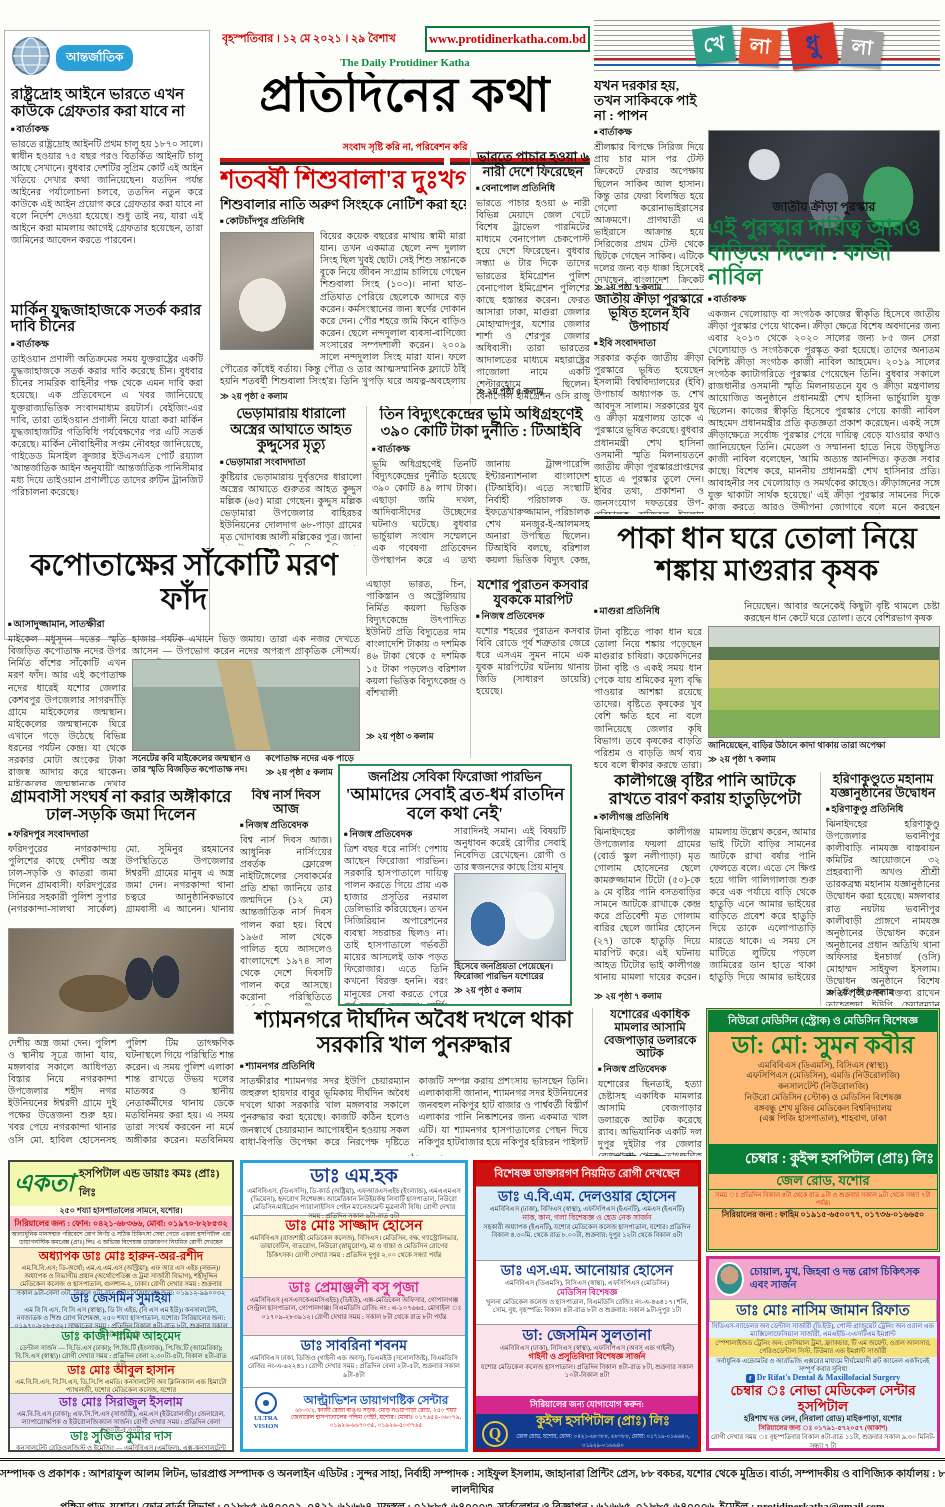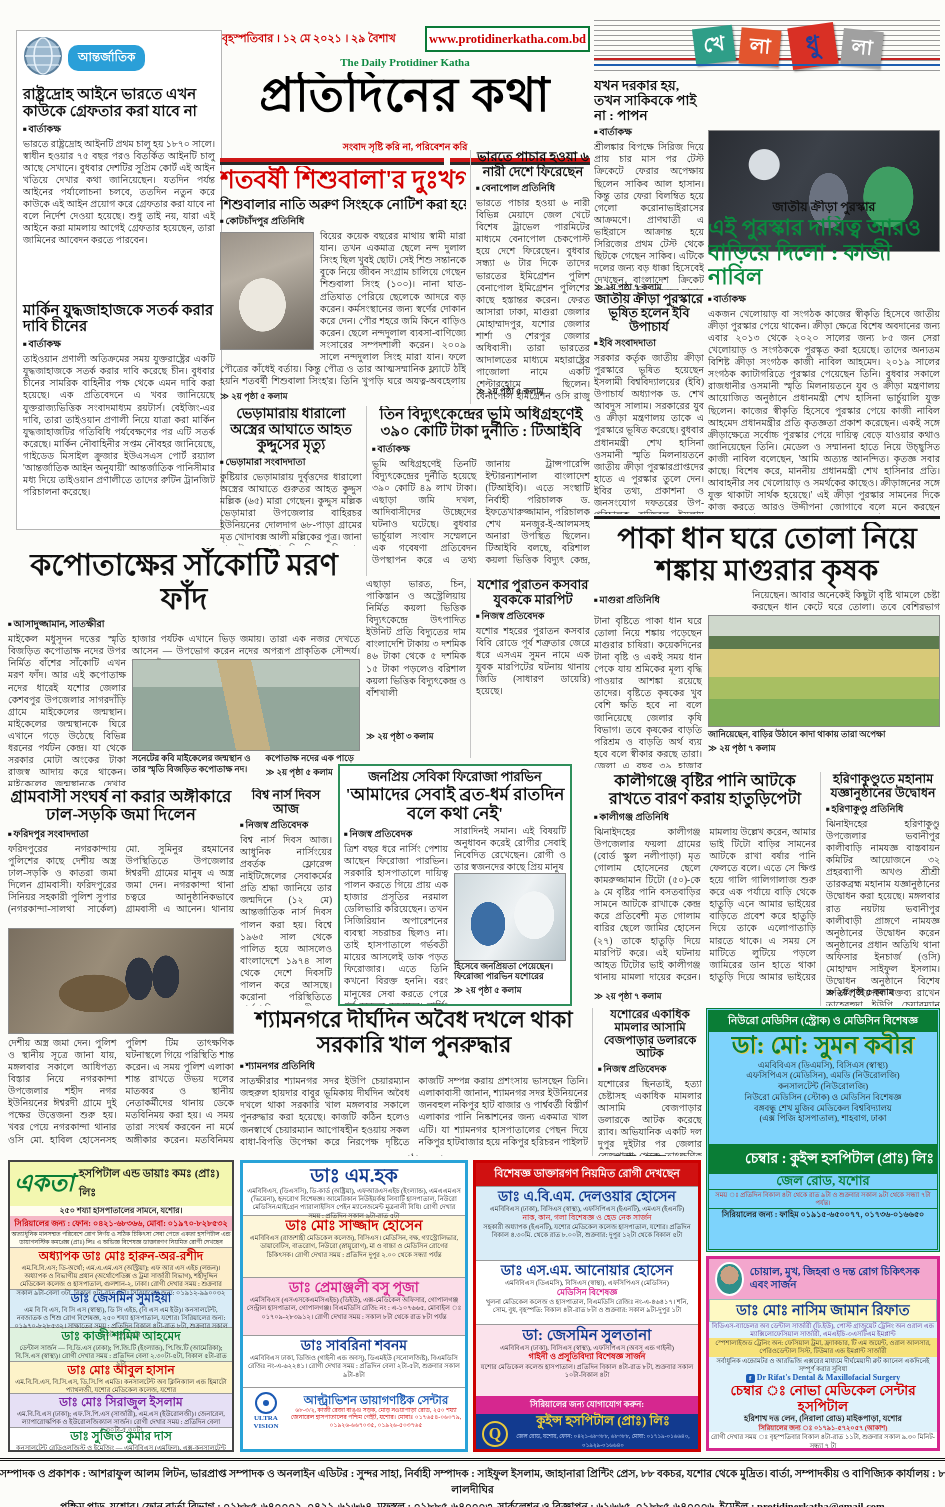--- a/index.html
+++ b/index.html
@@ -49,21 +49,21 @@
 .uvbox{width:40px;text-align:center;color:#1b5ab4;font-weight:bold;font-size:7px;line-height:1.1}
 .uvbox .eye{width:22px;height:22px;margin:0 auto 1px;border:2px solid #1b5ab4;border-radius:50%;position:relative}
 .uvbox .eye::after{content:"";position:absolute;left:6px;top:6px;width:6px;height:6px;background:#1b5ab4;border-radius:50%}
 .avatar{width:34px;height:34px;border-radius:50%;border:2px solid #fff;background:radial-gradient(circle at 50% 38%,#c9a183 0 40%,#2f8f8a 41% 100%)}
 </style>
 </head>
 <body>
 
 <div class="page">
 
-  <div class="abs rail" style="left:16px;top:30px;width:206px;height:500px">
+  <div class="abs rail" style="left:4px;top:30px;width:206px;height:610px">
     <div class="intl-badge">
       <span>
         <svg width="40" height="40" viewBox="0 0 40 40">
             <circle cx="20" cy="20" r="18" fill="#9db9cf"></circle>
             <circle cx="20" cy="20" r="18" fill="none" stroke="#5b7f9c" stroke-width="2"></circle>
             <ellipse cx="20" cy="20" rx="9" ry="18" fill="none" stroke="#e8f2fa" stroke-width="1.5"></ellipse>
             <line x1="2" y1="20" x2="38" y2="20" stroke="#e8f2fa" stroke-width="1.5"></line>
             <line x1="4" y1="11" x2="36" y2="11" stroke="#e8f2fa" stroke-width="1.2"></line>
             <line x1="4" y1="29" x2="36" y2="29" stroke="#e8f2fa" stroke-width="1.2"></line>
           </svg>
@@ -176,21 +176,21 @@
   <div class="abs" style="left:708px;top:216px;width:232px;height:298px">
     <div class="hl hl-left green" style="font-size:22px">এই পুরস্কার দায়িত্ব আরও বাড়িয়ে দিলো : কাজী নাবিল</div>
     <div class="by">বার্তাকক্ষ</div>
     <div class="bd" style="height:222px">একজন খেলোয়াড় বা সংগঠক কাজের স্বীকৃতি হিসেবে জাতীয় ক্রীড়া পুরস্কার পেয়ে থাকেন। ক্রীড়া ক্ষেত্রে বিশেষ অবদানের জন্য এবার ২০১৩ থেকে ২০২০ সালের জন্য ৮৫ জন সেরা খেলোয়াড় ও সংগঠককে পুরস্কৃত করা হয়েছে। তাদের অন্যতম বিশিষ্ট ক্রীড়া সংগঠক কাজী নাবিল আহমেদ। ২০১৯ সালের সংগঠক ক্যাটাগরিতে পুরস্কার পেয়েছেন তিনি। বুধবার সকালে রাজধানীর ওসমানী স্মৃতি মিলনায়তনে যুব ও ক্রীড়া মন্ত্রণালয় আয়োজিত অনুষ্ঠানে প্রধানমন্ত্রী শেখ হাসিনা ভার্চুয়ালি যুক্ত ছিলেন। কাজের স্বীকৃতি হিসেবে পুরস্কার পেয়ে কাজী নাবিল আহমেদ প্রধানমন্ত্রীর প্রতি কৃতজ্ঞতা প্রকাশ করেছেন। একই সঙ্গে ক্রীড়াক্ষেত্রে সর্বোচ্চ পুরস্কার পেয়ে দায়িত্ব বেড়ে যাওয়ার কথাও জানিয়েছেন তিনি। মেডেল ও সম্মাননা হাতে নিয়ে উচ্ছ্বসিত কাজী নাবিল বলেছেন, 'আমি অত্যন্ত আনন্দিত। কৃতজ্ঞ সবার কাছে। বিশেষ করে, মাননীয় প্রধানমন্ত্রী শেখ হাসিনার প্রতি। আবাহনীর সব খেলোয়াড় ও সমর্থকের কাছেও। ক্রীড়াঙ্গনের সঙ্গে যুক্ত থাকাটা সার্থক হয়েছে।' এই ক্রীড়া পুরস্কার সামনের দিকে কাজ করতে আরও উদ্দীপনা জোগাবে বলে মনে করছেন বাংলাদেশ ফুটবল ফেডারেশনের (বাফুফে) চতুর্থবারের মতো সহ-সভাপতি কাজী নাবিল, 'এই পুরস্কার আমাকে আরও উদ্দীপনা দেবে। সামনের দিকে আমাদের খেলাধুলাকে আরও ভালোভাবে এগিয়ে নেওয়ার জন্য।' কাজী নাবিল ২০০৪ সাল থেকে সক্রিয়ভাবে ক্রীড়াঙ্গনের সঙ্গে জড়িত। আবাহনীর ফুটবল কমিটিতে আছেন। তার কথায়,</div>
 
   </div>
   <div class="abs rule" style="left:594px;top:516px;width:346px;height:3px"></div>
 
   <div class="abs" style="left:594px;top:522px;width:346px;height:246px">
     <div class="hl" style="font-size:29px">পাকা ধান ঘরে তোলা নিয়ে শঙ্কায় মাগুরার কৃষক</div>
-    <div style="display:flex;gap:8px;margin-top:2px">
+    <div style="display:flex;margin-top:13px">
       <div style="width:150px"><span class="by">মাগুরা প্রতিনিধি</span></div>
       <div class="bd" style="flex:1;height:26px">নিয়েছেন। আবার অনেকেই কিছুটা বৃষ্টি থামলে চেষ্টা করছেন ধান কেটে ঘরে তোলা। তবে বেশিরভাগ কৃষক</div>
     </div>
     <div style="display:flex;gap:6px">
       <div class="bd" style="width:108px;height:150px">টানা বৃষ্টিতে পাকা ধান ঘরে তোলা নিয়ে শঙ্কায় পড়েছেন মাগুরার চাষিরা। কয়েকদিনের টানা বৃষ্টি ও একই সময় ধান পেকে যায় শ্রমিকের মূল্য বৃদ্ধি পাওয়ার আশঙ্কা রয়েছে তাদের। বৃষ্টিতে কৃষকের খুব বেশি ক্ষতি হবে না বলে জানিয়েছে জেলার কৃষি বিভাগ। তবে কৃষকের বাড়তি পরিশ্রম ও বাড়তি অর্থ ব্যয় হবে বলে স্বীকার করছে তারা। জেলা এ বছর ৩৯ হাজার ৬৩৫ হেক্টর জমিতে বোরো ধানের চাষ আবাদ হয়েছে। ইতোমধ্যে প্রায় ৫০ শতাংশ জমির ধান ঘরে তুলেছেন কৃষকরা। জেলার বিভিন্ন ফসলের মাঠ ঘুরে দেখা গেছে টানা বৃষ্টিতে অনেক কৃষকই ধান কেটে মাঠে রেখে</div>
       <div style="flex:1">
         <div class="photo" style="width:100%;height:112px;background:linear-gradient(180deg,#cfd8cc 0 18%,#5d7a4e 18% 30%,#d8c978 30% 55%,#a8bf62 55% 75%,#7fae57 75% 100%)"></div>
         <div class="cap" style="margin-top:2px">জানিয়েছেন, বাড়ির উঠানে কাদা থাকায় তারা অপেক্ষা</div>
         <div class="more">≫ ২য় পৃষ্ঠা ৭ কলাম</div>
       </div>
@@ -249,21 +249,21 @@
     <div class="more" style="text-align:center">≫ ২য় পৃষ্ঠা ৭ কলাম</div>
   </div>
 
   <div class="abs vline" style="left:592px;top:1008px;width:110px;height:148px;padding-left:5px">
     <div class="hl" style="font-size:11.5px">যশোরের একাধিক মামলার আসামি বেজপাড়ার ডলারকে আটক</div>
     <div class="by">নিজস্ব প্রতিবেদক</div>
     <div class="bd" style="height:72px">যশোরের ছিনতাই, হত্যা চেষ্টাসহ একাধিক মামলার আসামি বেজপাড়ার ডলারকে আটক করেছে র‍্যাব। অভিযানিক একটি দল দুপুর দুইটার পর জেলার বেজপাড়া থেকে তাৎক্ষণিক ভাবে অভিযান চালিয়ে</div>
     <div class="more">≫ ২য় পৃষ্ঠা ৭ কলাম</div>
   </div>
 
-  <div class="abs ad" style="left:706px;top:1008px;width:234px;height:244px;border:3px double #0a7d36;background:#7dd3fc">
+  <div class="abs ad" style="left:706px;top:1008px;width:234px;height:244px;border:3px double #0a7d36;background:#fdba74">
     <div style="background:#0a7d36;color:#fff;font-weight:bold;font-size:10.5px;text-align:center;padding:2px">নিউরো মেডিসিন (স্ট্রোক) ও মেডিসিন বিশেষজ্ঞ</div>
     <div class="adname" style="color:#0a7d36;font-size:24px;text-shadow:1px 1px 0 #e8c93d">ডা: মো: সুমন কবীর</div>
     <div class="addet" style="font-size:8.6px">এমবিবিএস (ডিএমসি), বিসিএস (স্বাস্থ্য)</div>
     <div class="addet" style="font-size:8.6px">এফসিপিএস (মেডিসিন), এমডি (নিউরোলজি)</div>
     <div class="addet" style="font-size:8.6px">কনসালটেন্ট (নিউরোলজি)</div>
     <div class="addet" style="font-size:8.6px">নিউরো মেডিসিন (স্টোক) ও মেডিসিন বিশেষজ্ঞ</div>
     <div class="addet" style="font-size:8.6px">বঙ্গবন্ধু শেখ মুজিব মেডিকেল বিশ্ববিদ্যালয়</div>
     <div class="addet" style="font-size:8.6px">(এক্স পিজি হাসপাতাল), শাহবাগ, ঢাকা</div>
     <div style="background:#0a7d36;color:#fff;font-weight:bold;font-size:14px;text-align:right;padding:3px;margin-top:20px">চেম্বার : কুইন্স হসপিটাল (প্রাঃ) লিঃ</div>
     <div class="adname" style="color:#0a7d36;font-size:13px">জেল রোড, যশোর</div>

